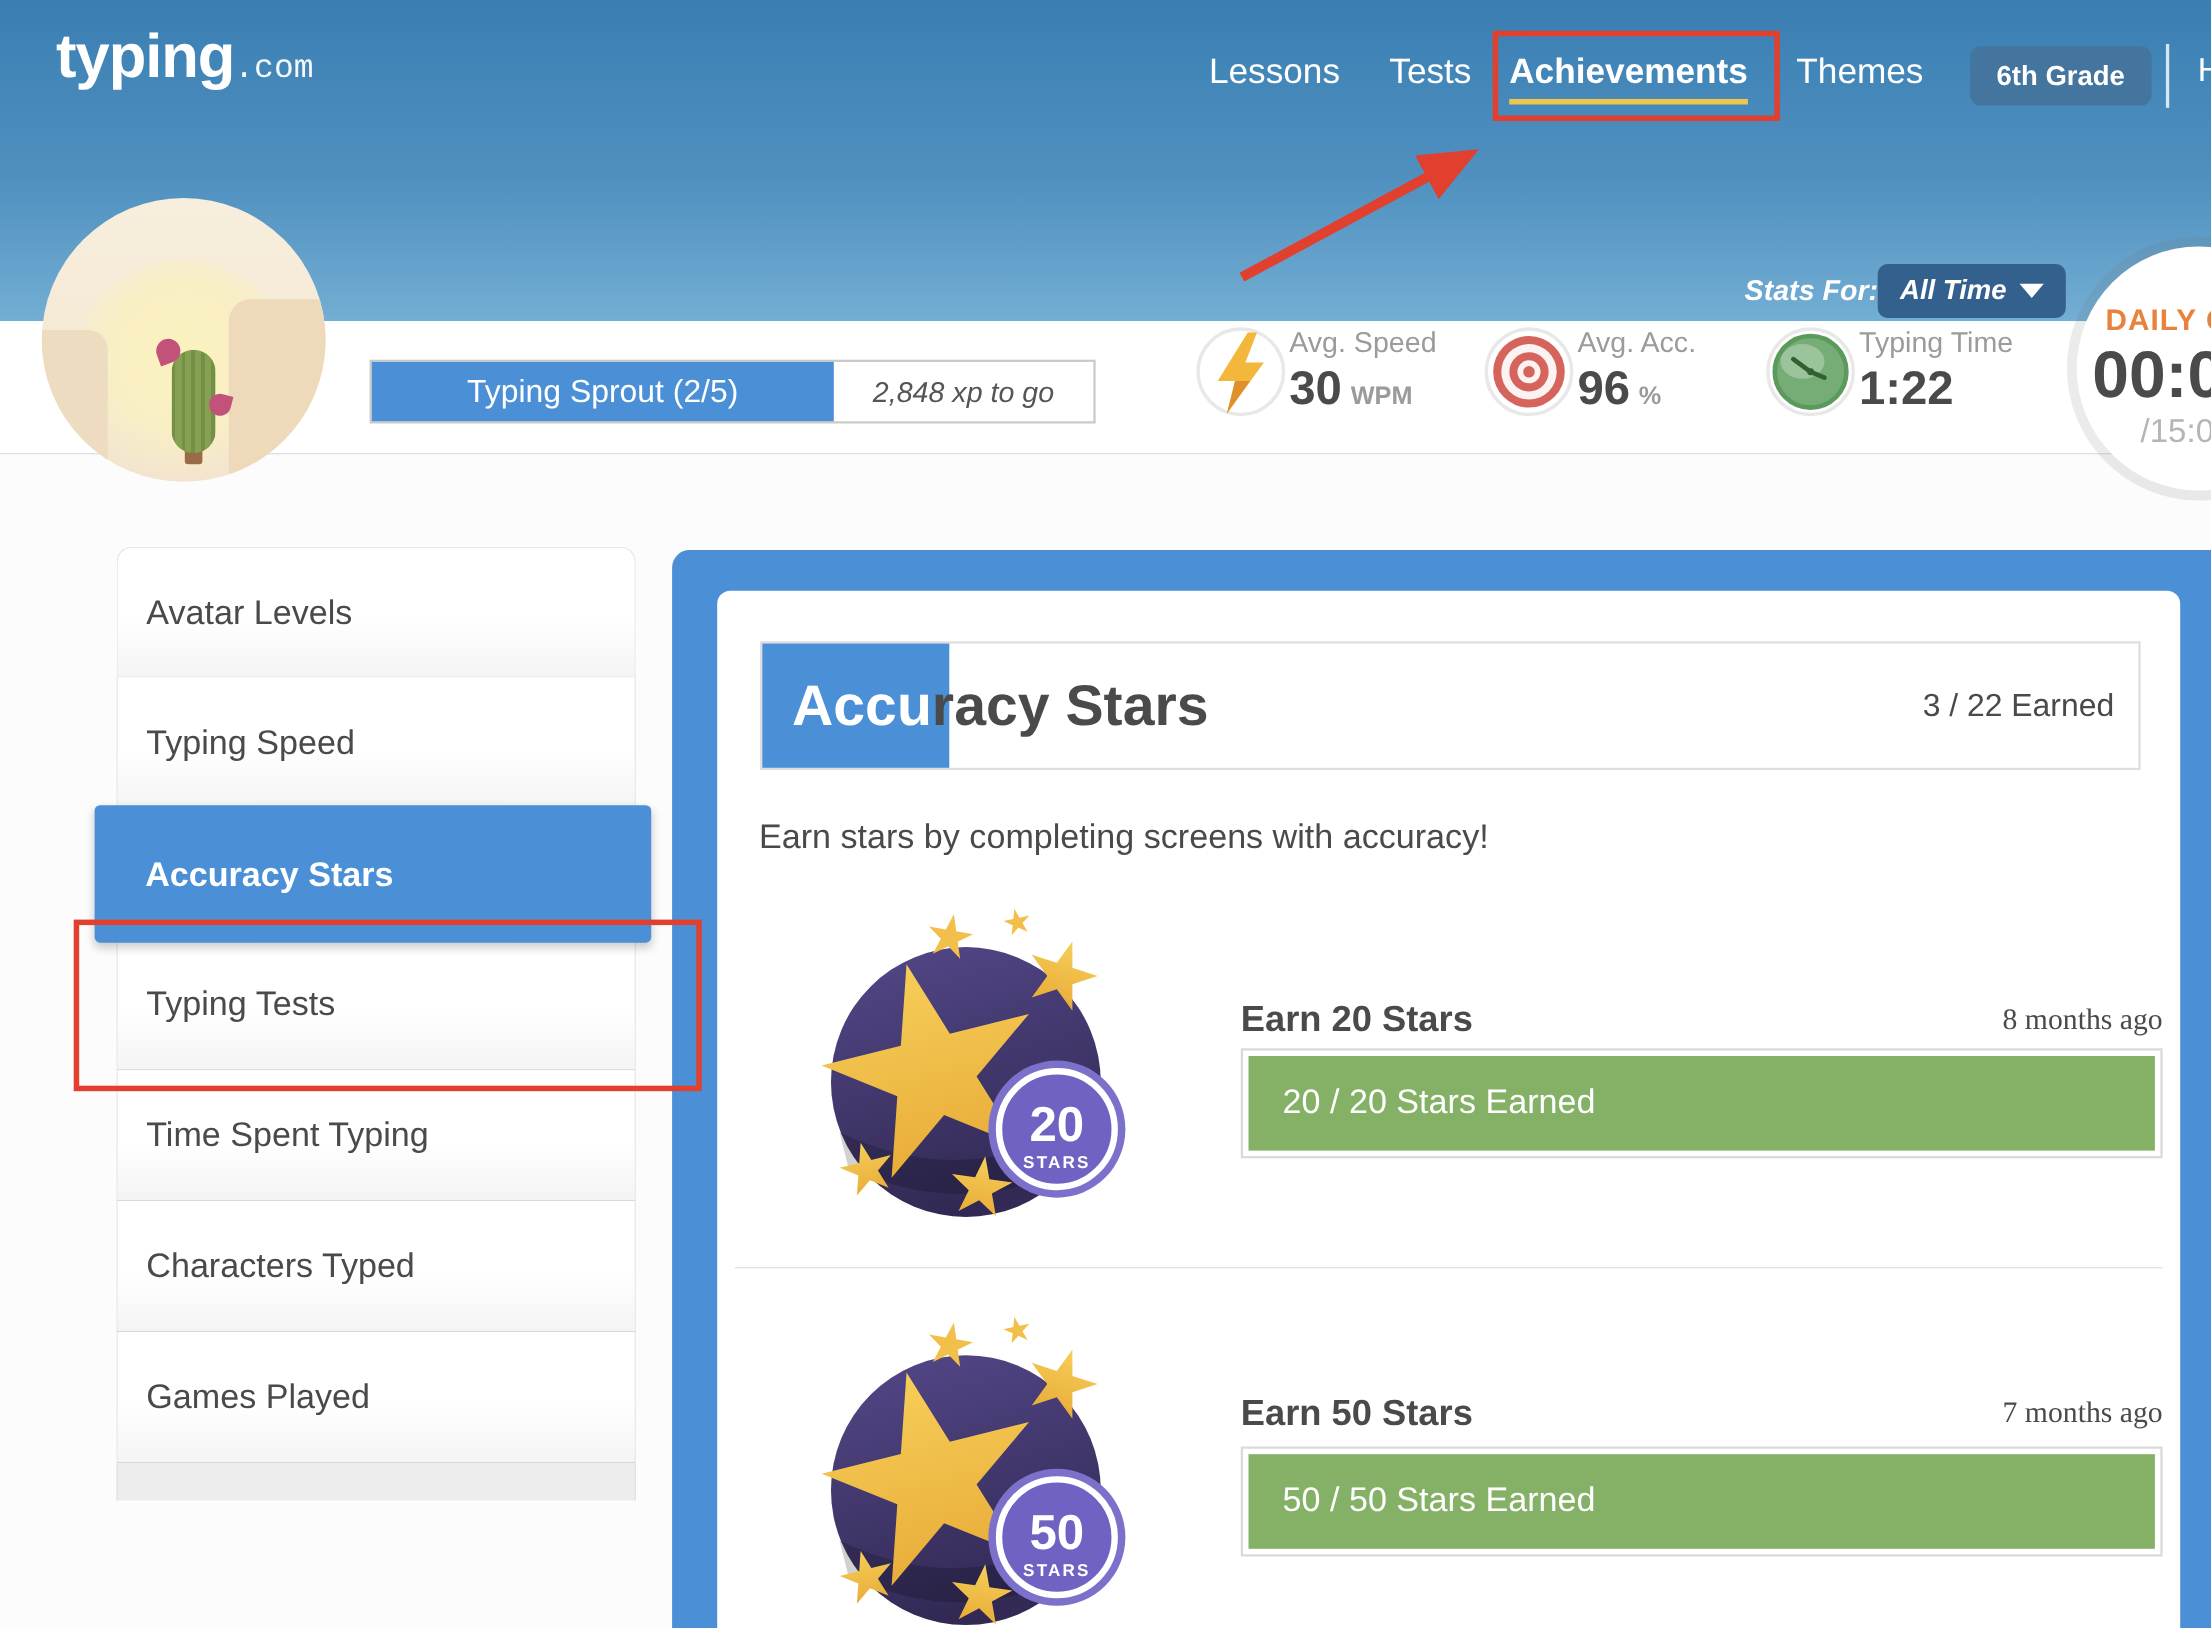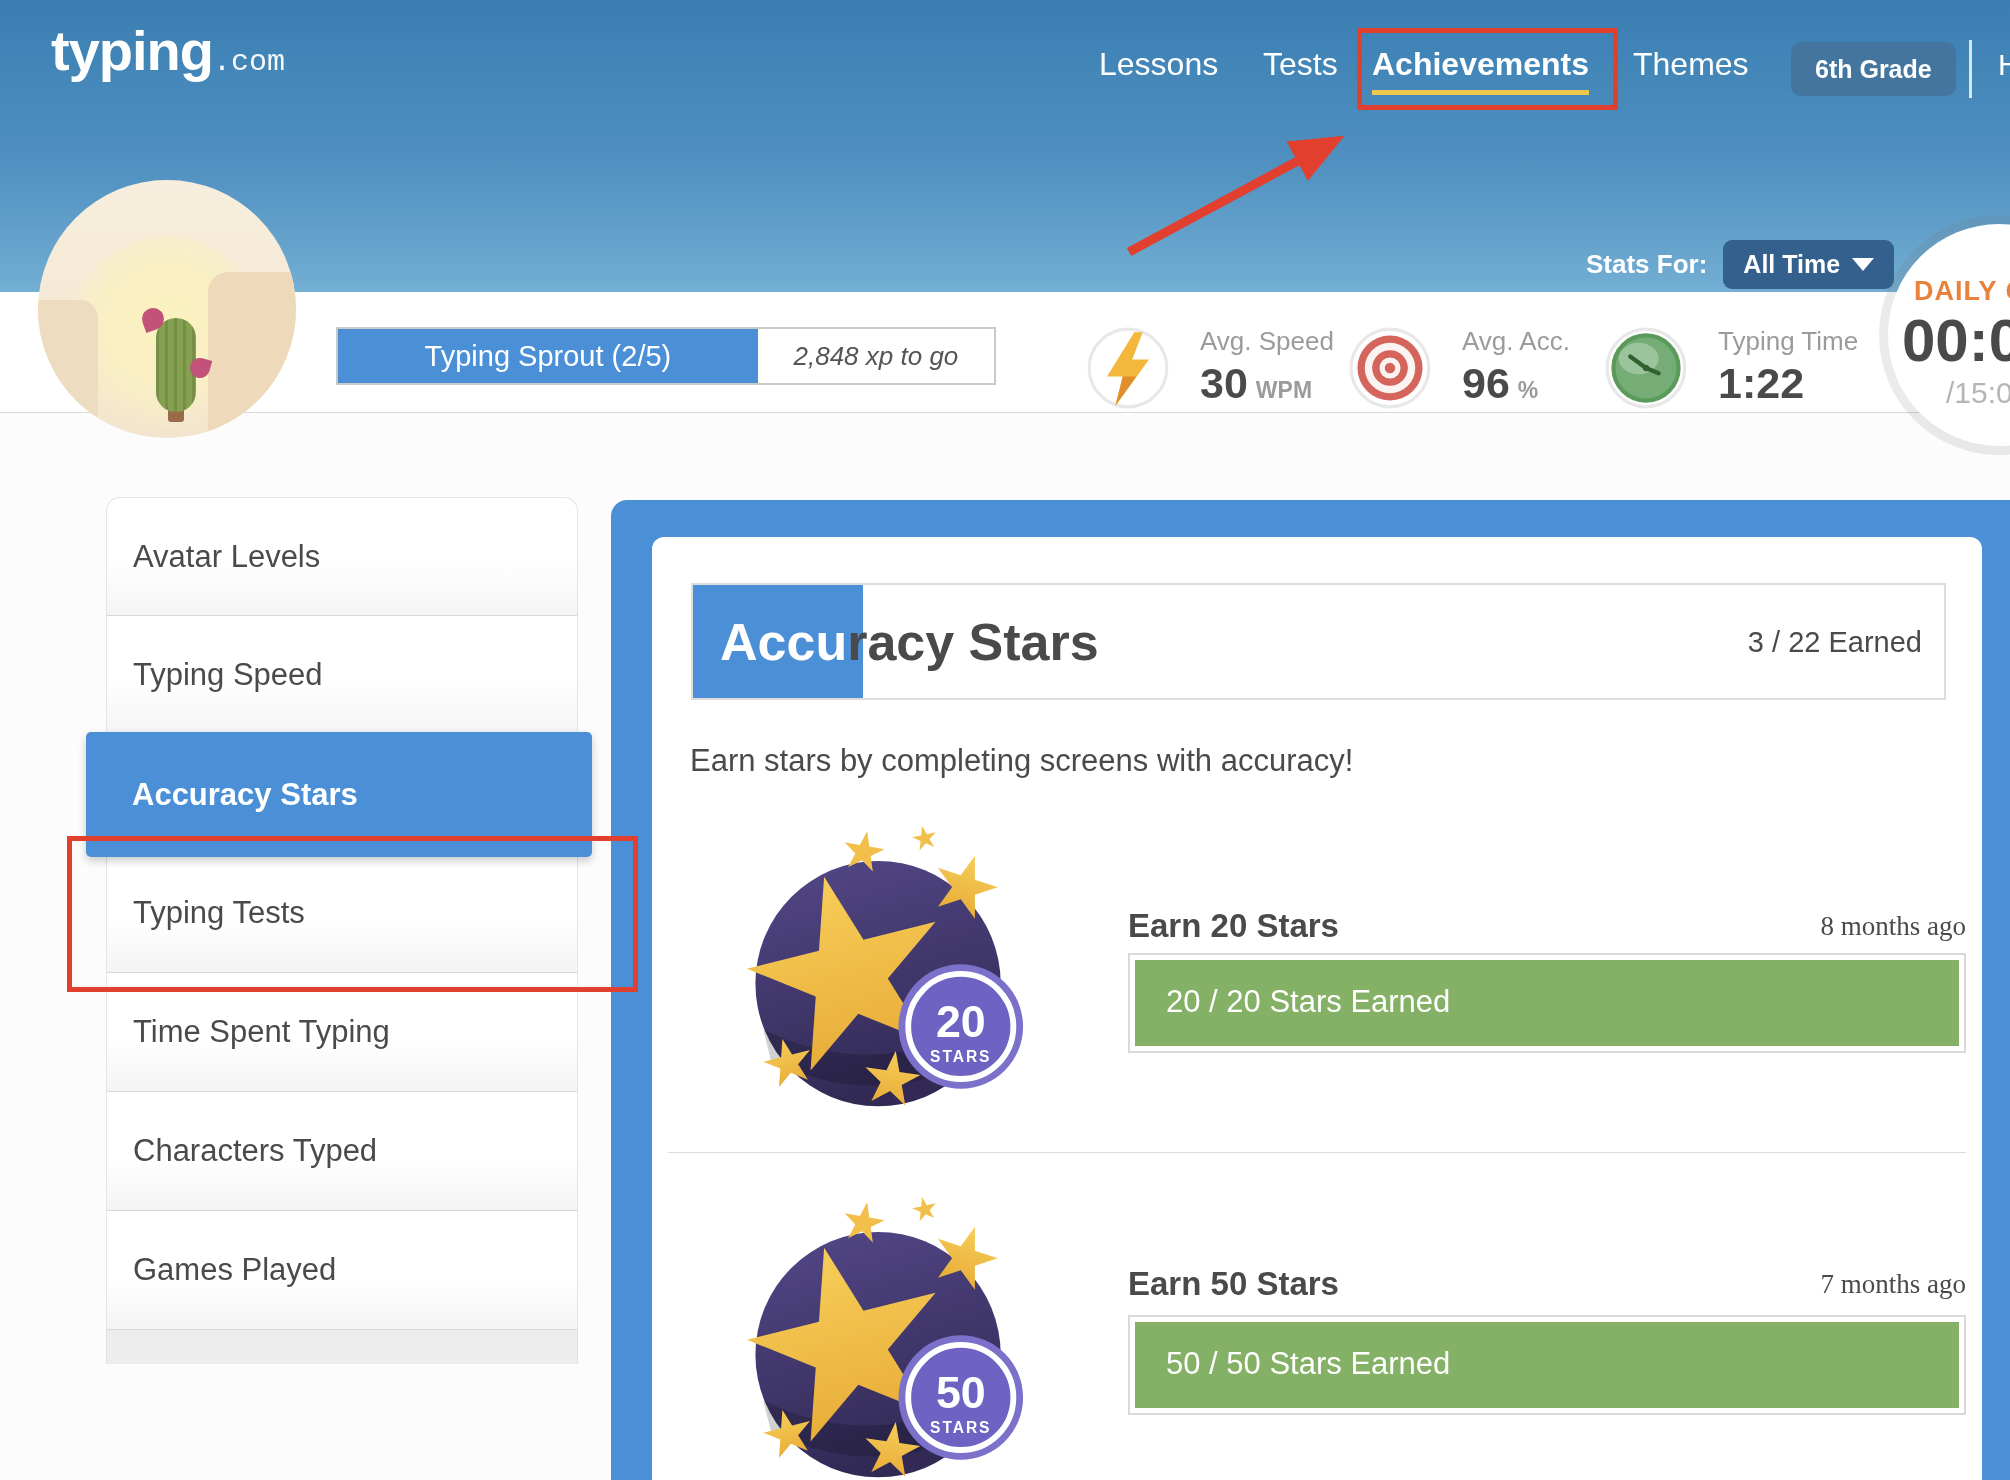--- a/index.html
+++ b/index.html
@@ -16,21 +16,21 @@
   .nav-item-0{left:1099px;}
   .nav-item-1{left:1263px;}
   .nav-item-2{left:1372px;font-weight:bold;border-bottom:5px solid #edc84d;padding-bottom:6px;}
   .nav-item-3{left:1633px;}
   .grade-btn{position:absolute;left:1791px;top:42px;height:54px;padding:0 24px;background:#44759e;
              border-radius:10px;color:#fff;font-size:25px;font-weight:bold;display:flex;align-items:center;}
   .nav-divider{position:absolute;left:1969px;top:40px;width:3px;height:58px;background:rgba(255,255,255,.8);}
   .nav-user-partial{position:absolute;left:1998px;top:48px;font-size:30px;color:#fff;}
 
   
-  .stats-for{position:absolute;left:1586px;top:240px;display:flex;align-items:center;gap:16px;z-index:4;}
+  .stats-for{position:absolute;left:1586px;top:240px;display:flex;align-items:center;z-index:4;font-style:italic;}
   .stats-for-label{color:#fff;font-size:26px;font-weight:bold;}
   .stats-for-btn{background:#33608d;border-radius:9px;padding:10px 20px;color:#fff;font-size:25px;
                  font-weight:bold;display:flex;align-items:center;gap:12px;}
   .caret-down{width:0;height:0;border-left:11px solid transparent;border-right:11px solid transparent;
               border-top:13px solid #fff;}
 
   
   .stats-band{position:absolute;left:0;top:292px;width:100%;height:120px;background:#fff;
               border-bottom:1px solid #d9d9d9;z-index:3;}
 
@@ -47,21 +47,21 @@
   .cactus-flower-1{position:absolute;left:104px;top:128px;width:22px;height:22px;background:#c2527a;border-radius:50% 50% 50% 0;transform:rotate(-20deg);}
   .cactus-flower-2{position:absolute;left:152px;top:178px;width:20px;height:20px;background:#c2527a;border-radius:50% 0 50% 50%;transform:rotate(15deg);}
 
   
   .level-bar{position:absolute;left:336px;top:327px;width:656px;height:54px;background:#fff;
              border:2px solid #c9c9c9;display:flex;z-index:7;}
   .level-fill{background:#4b90d6;color:#fff;font-size:29px;display:flex;align-items:center;justify-content:center;white-space:nowrap;}
   .level-xp{flex:1;color:#555;font-size:26px;display:flex;align-items:center;justify-content:center;white-space:nowrap;font-style:italic;}
 
   
-  .stat{position:absolute;top:324px;display:flex;gap:30px;z-index:7;}
+  .stat{position:absolute;top:294px;display:flex;gap:2px;z-index:7;}
   .stat-1{left:1086px;} .stat-2{left:1348px;} .stat-3{left:1604px;}
   .stat-icon{width:84px;height:84px;margin-top:2px;flex:0 0 auto;}
   .stat-label{font-size:26px;color:#9b9b9b;line-height:34px;}
   .stat-value-row{display:flex;align-items:baseline;gap:8px;}
   .stat-value{font-size:43px;font-weight:bold;color:#4a4a4a;line-height:50px;}
   .stat-unit{font-size:23px;color:#9b9b9b;font-weight:bold;}
 
   
   .daily{position:absolute;left:1888px;top:224px;width:222px;height:222px;border-radius:50%;background:#fff;
          box-shadow:0 0 0 9px rgba(110,110,110,.14);z-index:8;}

